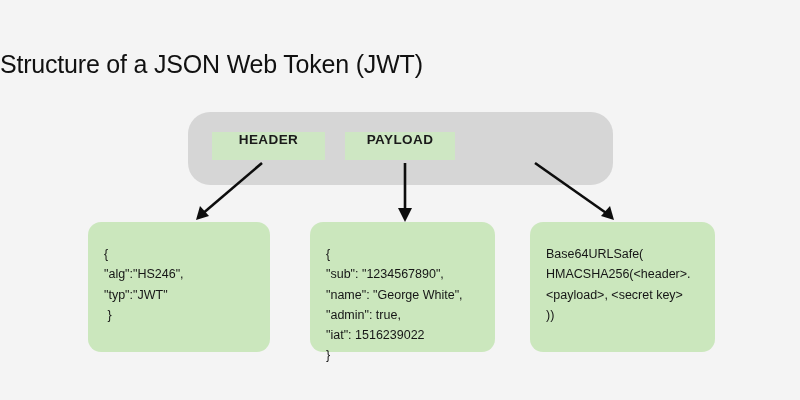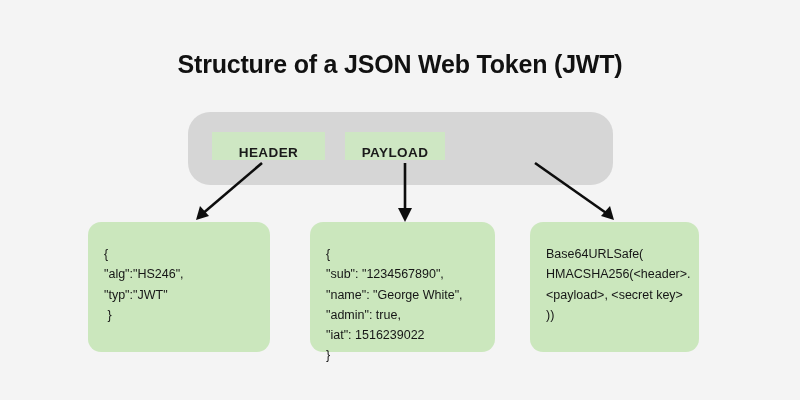--- a/index.html
+++ b/index.html
@@ -18,23 +18,22 @@
     width: 800px;
     height: 400px;
   }
 
   
   #page-title {
     position: absolute;
     left: 0;
     top: 50px;
     width: 800px;
-    text-align: center;
     font-size: 25px;
-    font-weight: bold;
+    font-weight: normal;
     color: #111111;
     letter-spacing: -0.2px;
   }
 
   
   #token-container {
     position: absolute;
     left: 188px;
     top: 112px;
     width: 425px;
@@ -43,29 +42,29 @@
     border-radius: 22px;
   }
 
   
   .segment-chip {
     position: absolute;
     top: 132px;
     height: 28px;
     background: #cee7c3;
     display: flex;
-    align-items: flex-end;
+    align-items: flex-start;
     justify-content: center;
     font-size: 13.5px;
     font-weight: bold;
     color: #1a1a1a;
     letter-spacing: 0.4px;
   }
   #chip-header    { left: 212px; width: 113px; }
-  #chip-payload   { left: 345px; width: 100px; }
+  #chip-payload   { left: 345px; width: 110px; }
   #chip-signature { left: 477px; width: 109px; }
 
   
   #arrows-layer {
     position: absolute;
     left: 0;
     top: 0;
     width: 800px;
     height: 400px;
     pointer-events: none;
@@ -76,21 +75,21 @@
     position: absolute;
     top: 222px;
     height: 130px;
     background: #cbe7bd;
     border-radius: 13px;
     box-sizing: border-box;
     padding: 22px 0 0 16px;
   }
   #detail-header    { left: 88px;  width: 182px; }
   #detail-payload   { left: 310px; width: 185px; }
-  #detail-signature { left: 530px; width: 169px; }
+  #detail-signature { left: 530px; width: 185px; }
 
   .code-block {
     margin: 0;
     font-family: "Liberation Sans", sans-serif;
     font-size: 12.5px;
     line-height: 1.62;
     color: #161616;
     white-space: pre;
   }
   #detail-header .code-block    { font-size: 12.5px; }

